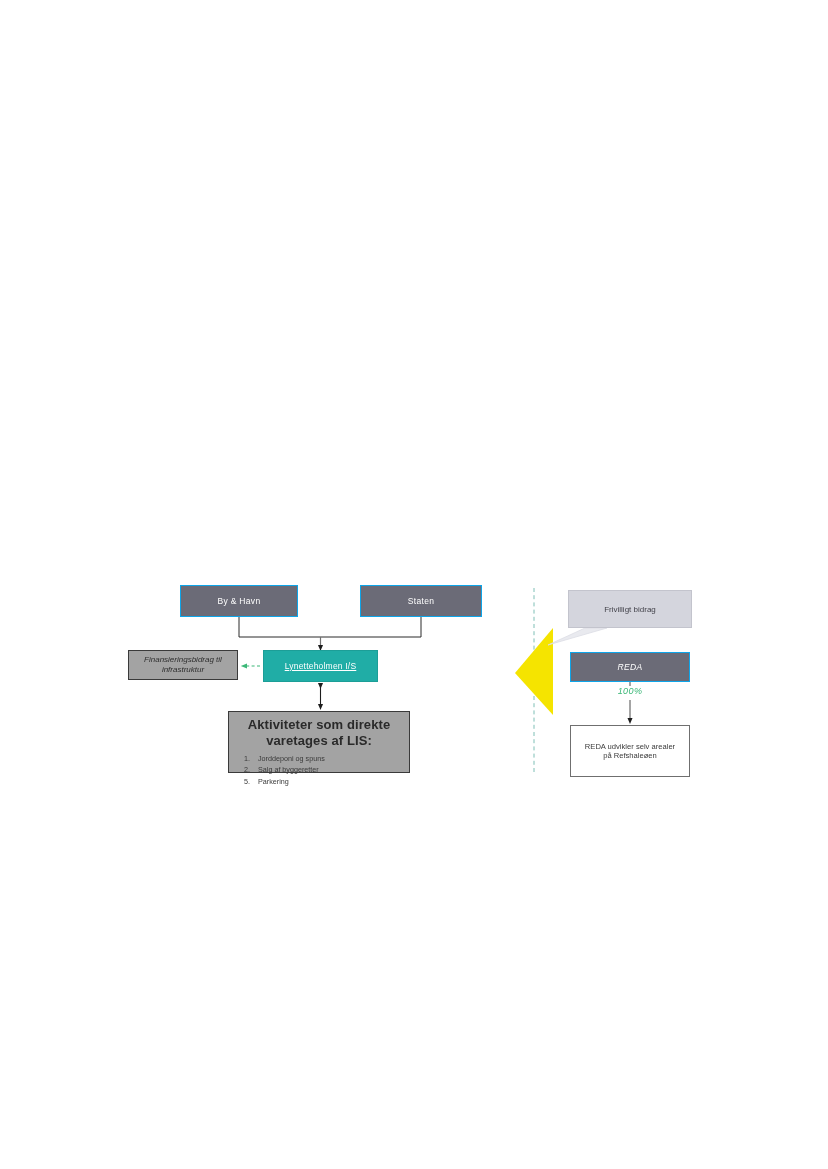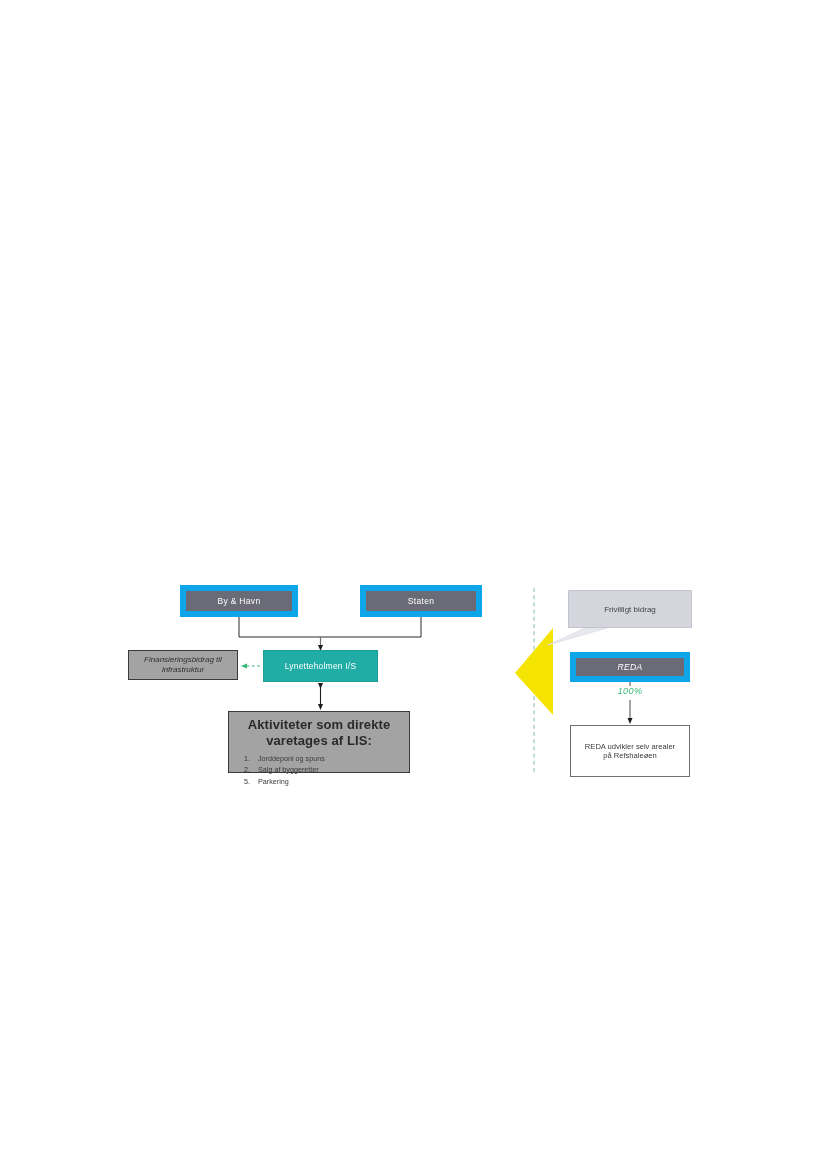--- a/index.html
+++ b/index.html
@@ -30,21 +30,21 @@
     justify-content: center;
     text-align: center;
     line-height: 1.25;
   }
 
   .node-gray {
     background: #6b6b77;
     color: #ffffff;
     font-size: 8.5px;
     letter-spacing: 0.3px;
-    border: 6px solid #0ea5e9;
+    border: 1px solid #0ea5e9;
   }
 
   .node-teal {
     background: #20ada6;
     color: #ffffff;
     font-size: 8.5px;
     letter-spacing: 0.2px;
     border: 1px solid #1c9e97;
   }
 
@@ -62,21 +62,21 @@
     font-size: 7.6px;
   }
 
   .italic {
     font-style: italic;
   }
 
   
   #box-byhavn   { left: 180px; top: 585px; width: 118px; height: 32px; }
   #box-staten   { left: 360px; top: 585px; width: 122px; height: 32px; }
-  #box-lyn      { left: 263px; top: 650px; width: 115px; height: 32px; }
+  #box-lyn      { left: 263px; top: 650px; width: 115px; height: 32px; text-decoration: underline; }
   #box-finans   { left: 128px; top: 650px; width: 110px; height: 30px;
                   flex-direction: column; padding: 2px 4px; }
   #box-aktiv    { left: 228px; top: 711px; width: 182px; height: 62px;
                   display: block; padding: 5px 6px 4px 6px; }
   #box-reda     { left: 570px; top: 652px; width: 120px; height: 30px; font-style: italic; }
   #box-redadev  { left: 570px; top: 725px; width: 120px; height: 52px;
                   padding: 4px 12px; }
 
   
   #box-frivilligt {

